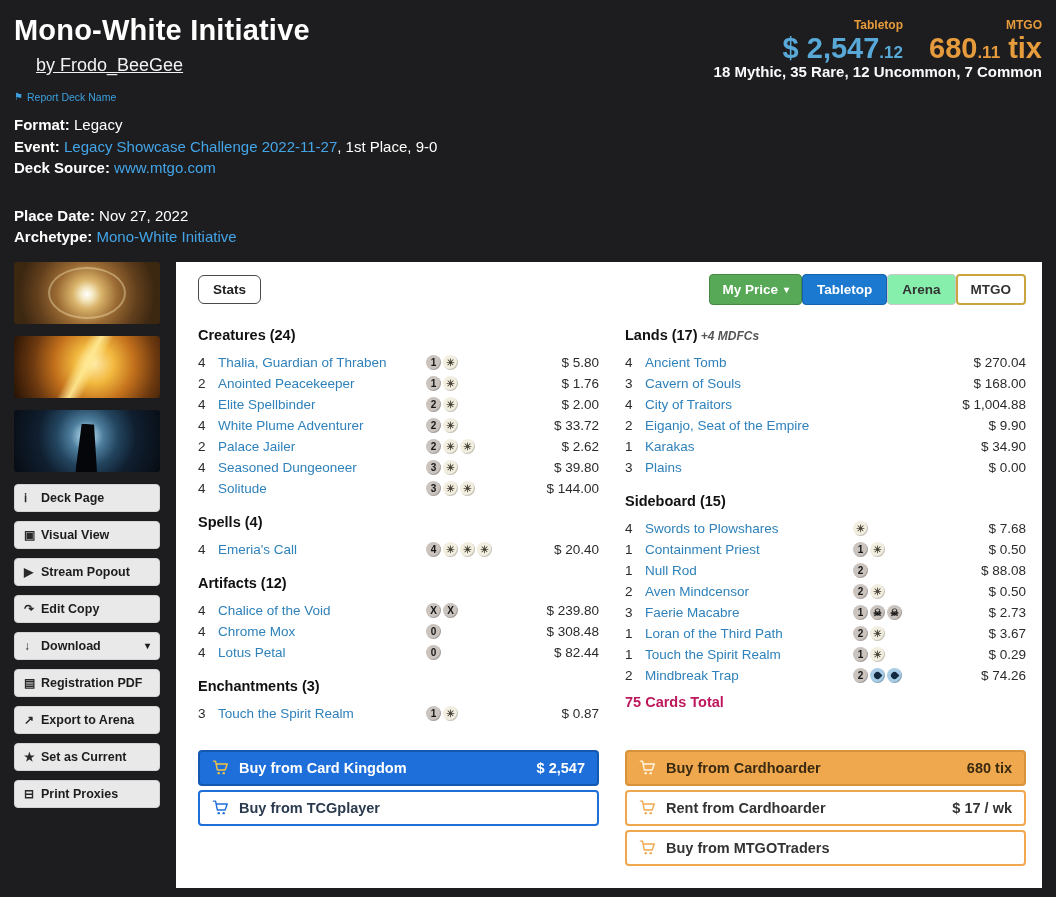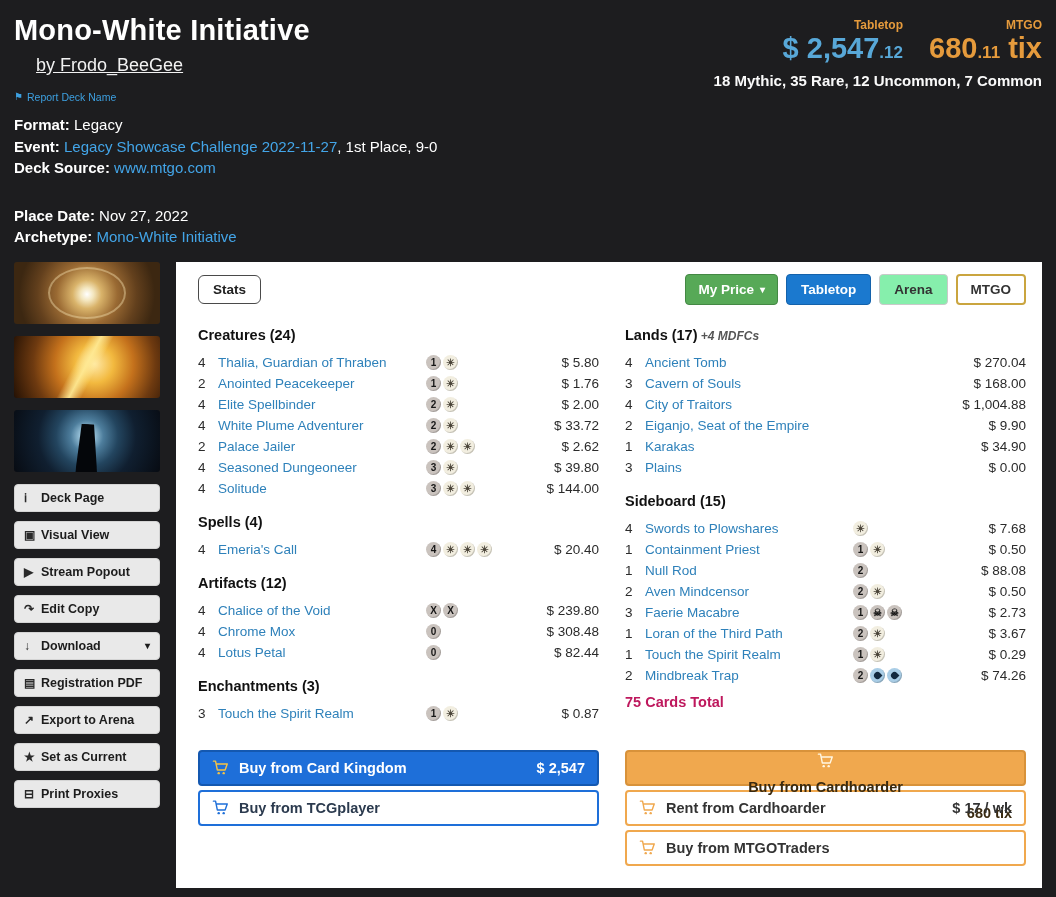--- a/index.html
+++ b/index.html
@@ -15,21 +15,21 @@
   .report-link .flag { font-size:10px; }
 
   .ph-right { display:flex; flex-direction:column; align-items:flex-end; padding-top:4px; }
   .price-row { display:flex; gap:26px; align-items:flex-end; }
   .price-group { display:flex; flex-direction:column; align-items:flex-end; }
   .price-label { color:#e69b3c; font-size:12px; font-weight:bold; margin-bottom:2px; }
   .price-val { font-size:29px; font-weight:bold; line-height:1; }
   .price-val .cents { font-size:17px; font-weight:bold; }
   .price-blue { color:#58a8d8; }
   .price-orange { color:#e69b3c; }
-  .rarity { margin-top:9px; font-size:15px; font-weight:bold; color:#fafafa; }
+  .rarity { font-size:15px; font-weight:bold; color:#fafafa; }
 
   
   .meta { margin-top:10px; font-size:15px; line-height:21.5px; }
   .meta-label { font-weight:bold; color:#fff; }
   .meta a, .meta-link { color:#43a5e8; text-decoration:none; cursor:pointer; }
   .meta-gap { height:26px; }
 
   
   .main { display:flex; align-items:flex-start; margin-top:14px; }
   .sidebar { width:146px; flex:none; }
@@ -45,21 +45,21 @@
   .sb-ic { width:17px; flex:none; font-size:12px; color:#2a2a2a; }
   .sb-lb { flex:1; white-space:nowrap; }
   .sb-caret { font-size:10px; margin-left:3px; }
 
   
   .panel { flex:1; margin-left:16px; background:#fff; color:#222; padding:12px 16px 18px 22px; min-height:614px; }
 
   .toolbar { display:flex; align-items:center; margin-bottom:22px; }
   .btn { font-family:inherit; cursor:pointer; border-radius:4px; font-size:13.5px; font-weight:600; }
   .btn-stats { background:#fff; border:1.5px solid #4a4a4a; color:#222; padding:6px 14px; border-radius:6px; }
-  .toolbar-right { margin-left:auto; display:flex; gap:8px; }
+  .toolbar-right { margin-left:auto; display:flex; }
   .btn-myprice { background:#57a957; border:1px solid #448844; color:#fff; padding:7px 12px; display:flex; align-items:center; gap:6px; }
   .btn-myprice .caret { font-size:10px; }
   .btn-view-active { background:#1b79cf; border:1px solid #1462ab; color:#fff; padding:7px 14px; }
   .btn-view-plain { background:#86efac; border:1px solid #c9c9c9; color:#333; padding:7px 14px; }
   .btn-view-gold { background:#fff; border:2px solid #caa53f; color:#333; padding:6px 13px; }
 
   
   .deck-cols { display:flex; gap:26px; }
   .col { flex:1; min-width:0; }
   .sec-head { font-size:14.5px; font-weight:bold; color:#111; margin:15px 0 9px; }
@@ -83,21 +83,21 @@
   
   .buy-cols { display:flex; gap:26px; margin-top:26px; }
   .buy-col { flex:1; min-width:0; }
   .buy-btn { display:flex; align-items:center; gap:10px; width:100%; height:36px; border-radius:4px; padding:0 12px; font-family:inherit; font-size:14.5px; font-weight:bold; margin-bottom:4px; border:2px solid transparent; cursor:pointer; }
   .buy-price { margin-left:auto; }
   .cart { display:inline-flex; align-items:center; }
   .buy-ck { background:#1e6fd9; border-color:#1458b0; color:#fff; }
   .buy-ck .cart { color:#f6c344; }
   .buy-tcg { background:#fff; border-color:#1e6fd9; color:#2b3a4e; }
   .buy-tcg .cart { color:#1e6fd9; }
-  .buy-ch { background:#f0a84e; border-color:#d8923a; color:#3a2a10;flex-direction:column; }
+  .buy-ch { background:#f0a84e; border-color:#d8923a; color:#3a2a10; }
   .buy-ch .cart { color:#fff6e2; }
   .buy-out-o { background:#fff; border-color:#f0a84e; color:#333; }
   .buy-out-o .cart { color:#f0a84e; }
 </style>
 </head>
 <body>
 
 <div class="page">
 
   <div class="page-header">

